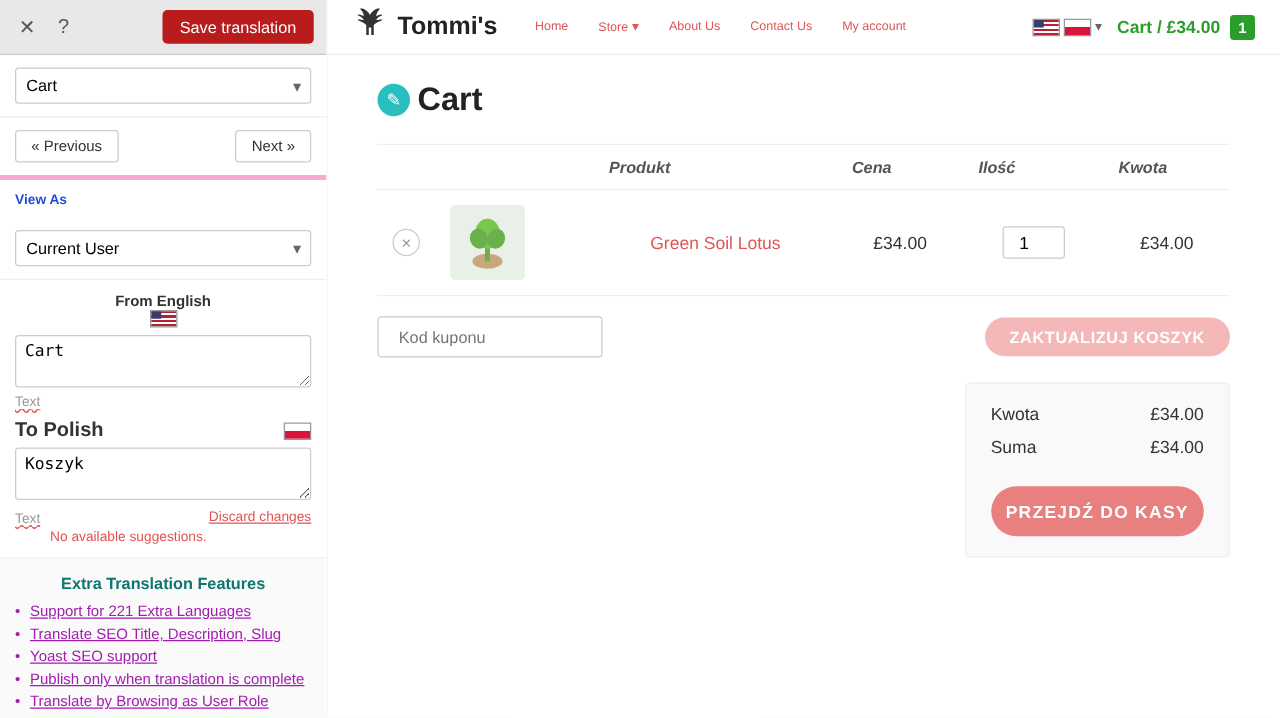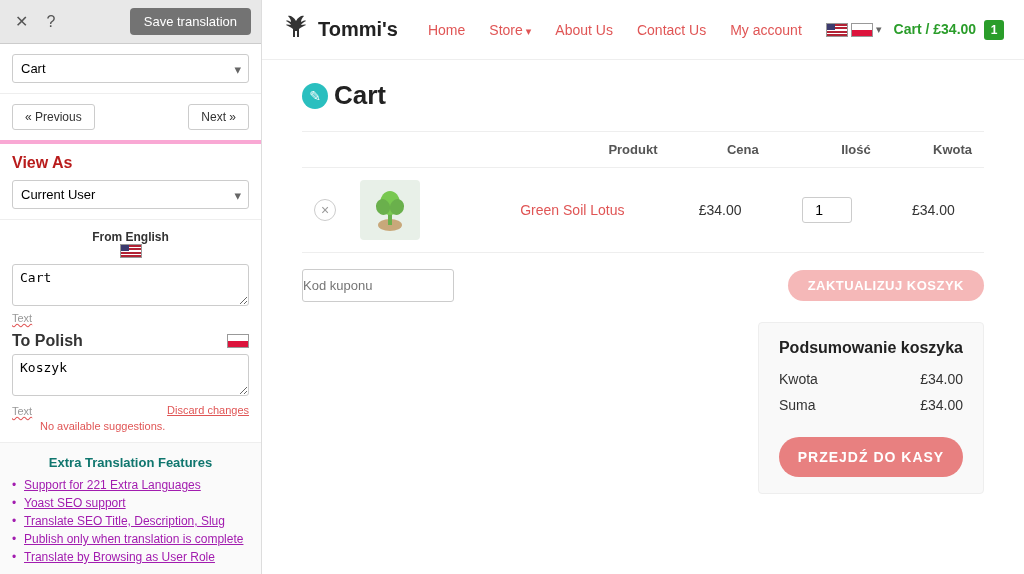--- a/index.html
+++ b/index.html
@@ -34,21 +34,21 @@
     }
     .help-btn {
       background: none;
       border: none;
       cursor: pointer;
       font-size: 16px;
       color: #555;
       padding: 2px 5px;
     }
     .save-translation-btn {
-      background: #737373;
+      background: #b91c1c;
       color: #fff;
       border: none;
       border-radius: 4px;
       padding: 6px 14px;
       cursor: pointer;
       font-size: 13px;
       margin-left: auto;
     }
     .panel-section {
       padding: 10px 12px;
@@ -91,24 +91,24 @@
       cursor: pointer;
       font-size: 12px;
       color: #333;
     }
     .nav-btn:last-child { margin-left: auto; }
     .view-as-section {
       padding: 10px 12px;
       border-bottom: 1px solid #eee;
     }
     .view-as-label {
-      font-size: 16px;
-      font-weight: bold;
-      margin-bottom: 8px;
-      color: #b91c1c;
+      font-size: 11px;
+      font-weight: bold;
+      margin-bottom: 18px;
+      color: #1d4ed8;
     }
     .from-english-section {
       padding: 10px 12px;
       border-bottom: 1px solid #eee;
     }
     .from-english-header {
       display: flex;
       align-items: center;
       justify-content: space-between;
       margin-bottom: 6px;
@@ -218,21 +218,21 @@
     .right-panel {
       flex: 1;
       background: #fff;
       overflow-y: auto;
     }
     
     .site-nav {
       display: flex;
       align-items: center;
       padding: 0 20px;
-      height: 60px;
+      height: 44px;
       border-bottom: 1px solid #eee;
       gap: 0;
     }
     .site-logo {
       display: flex;
       align-items: center;
       gap: 8px;
       font-size: 20px;
       font-weight: bold;
       color: #222;
@@ -242,21 +242,21 @@
       font-size: 24px;
     }
     .nav-links {
       display: flex;
       gap: 4px;
       align-items: center;
       flex: 1;
     }
     .nav-link {
       color: #e05555;
-      font-size: 14px;
+      font-size: 10px;
       padding: 6px 10px;
       text-decoration: none;
       cursor: pointer;
     }
     .nav-link-with-arrow::after {
       content: ' ▾';
       font-size: 11px;
     }
     .nav-right {
       display: flex;
@@ -324,21 +324,21 @@
       margin-bottom: 16px;
     }
     .cart-table th {
       text-align: left;
       padding: 10px 12px;
       font-size: 13px;
       color: #555;
       border-top: 1px solid #eee;
       border-bottom: 1px solid #eee;
     }
-    .cart-table th:not(:first-child) { text-align: right; }
+    .cart-table th:not(:first-child) { text-align: left; font-style: italic; }
     .cart-table td {
       padding: 12px;
       border-bottom: 1px solid #eee;
       vertical-align: middle;
     }
     .cart-table td:not(:first-child) { text-align: center; }
     .remove-btn {
       width: 22px;
       height: 22px;
       border-radius: 50%;
@@ -377,23 +377,23 @@
     }
     .coupon-row {
       display: flex;
       gap: 10px;
       margin-bottom: 20px;
       align-items: center;
     }
     .coupon-input {
       border: 1px solid #ccc;
       border-radius: 3px;
-      padding: 8px 0;
-      font-size: 13px;
-      width: 152px;
+      padding: 8px 16px;
+      font-size: 13px;
+      width: 180px;
       color: #999;
     }
     .apply-coupon-btn {
       background: #e88080;
       color: #fff;
       border: none;
       border-radius: 25px;
       padding: 8px 20px;
       font-size: 13px;
       font-weight: bold;
@@ -505,22 +505,22 @@
       </span>
       <span class="discard-changes">Discard changes</span>
     </div>
     <div class="no-suggestions">No available suggestions.</div>
   </div>
 
   <div class="extra-features-section">
     <div class="extra-features-title">Extra Translation Features</div>
     <ul class="extra-features-list">
       <li>Support for 221 Extra Languages</li>
+      <li>Translate SEO Title, Description, Slug</li>
       <li>Yoast SEO support</li>
-      <li>Translate SEO Title, Description, Slug</li>
       <li>Publish only when translation is complete</li>
       <li>Translate by Browsing as User Role</li>
 
     </ul>
   </div>
 </div>
 
 <div class="right-panel">
   <nav class="site-nav">
     <div class="site-logo">
@@ -600,21 +600,20 @@
       </tbody>
     </table>
 
     <div class="coupon-row">
       <input type="text" class="coupon-input" placeholder="Kod kuponu" style="">
       <button class="update-cart-btn">ZAKTUALIZUJ KOSZYK</button>
     </div>
 
     <div style="display:flex;justify-content:flex-end;">
       <div class="cart-summary">
-        <div class="cart-summary-title">Podsumowanie koszyka</div>
         <div class="summary-row">
           <span>Kwota</span>
           <span>£34.00</span>
         </div>
         <div class="summary-row">
           <span>Suma</span>
           <span>£34.00</span>
         </div>
         <button class="checkout-btn">PRZEJDŹ DO KASY</button>
       </div>

